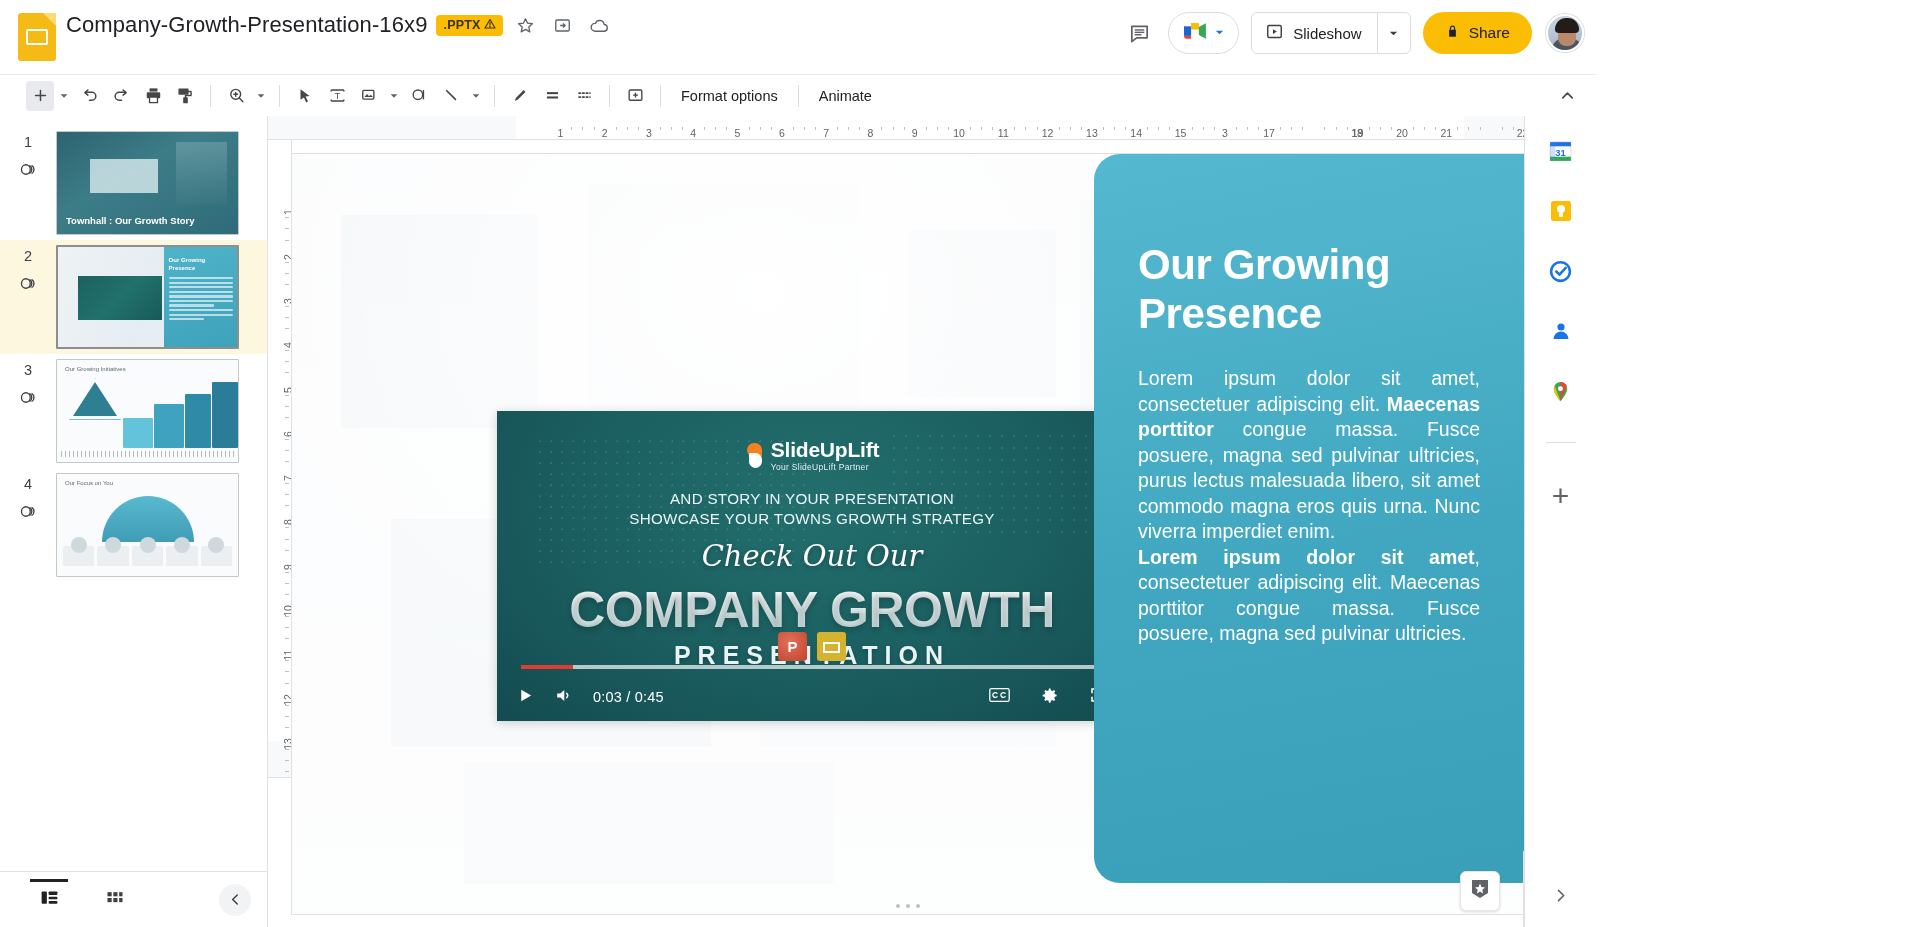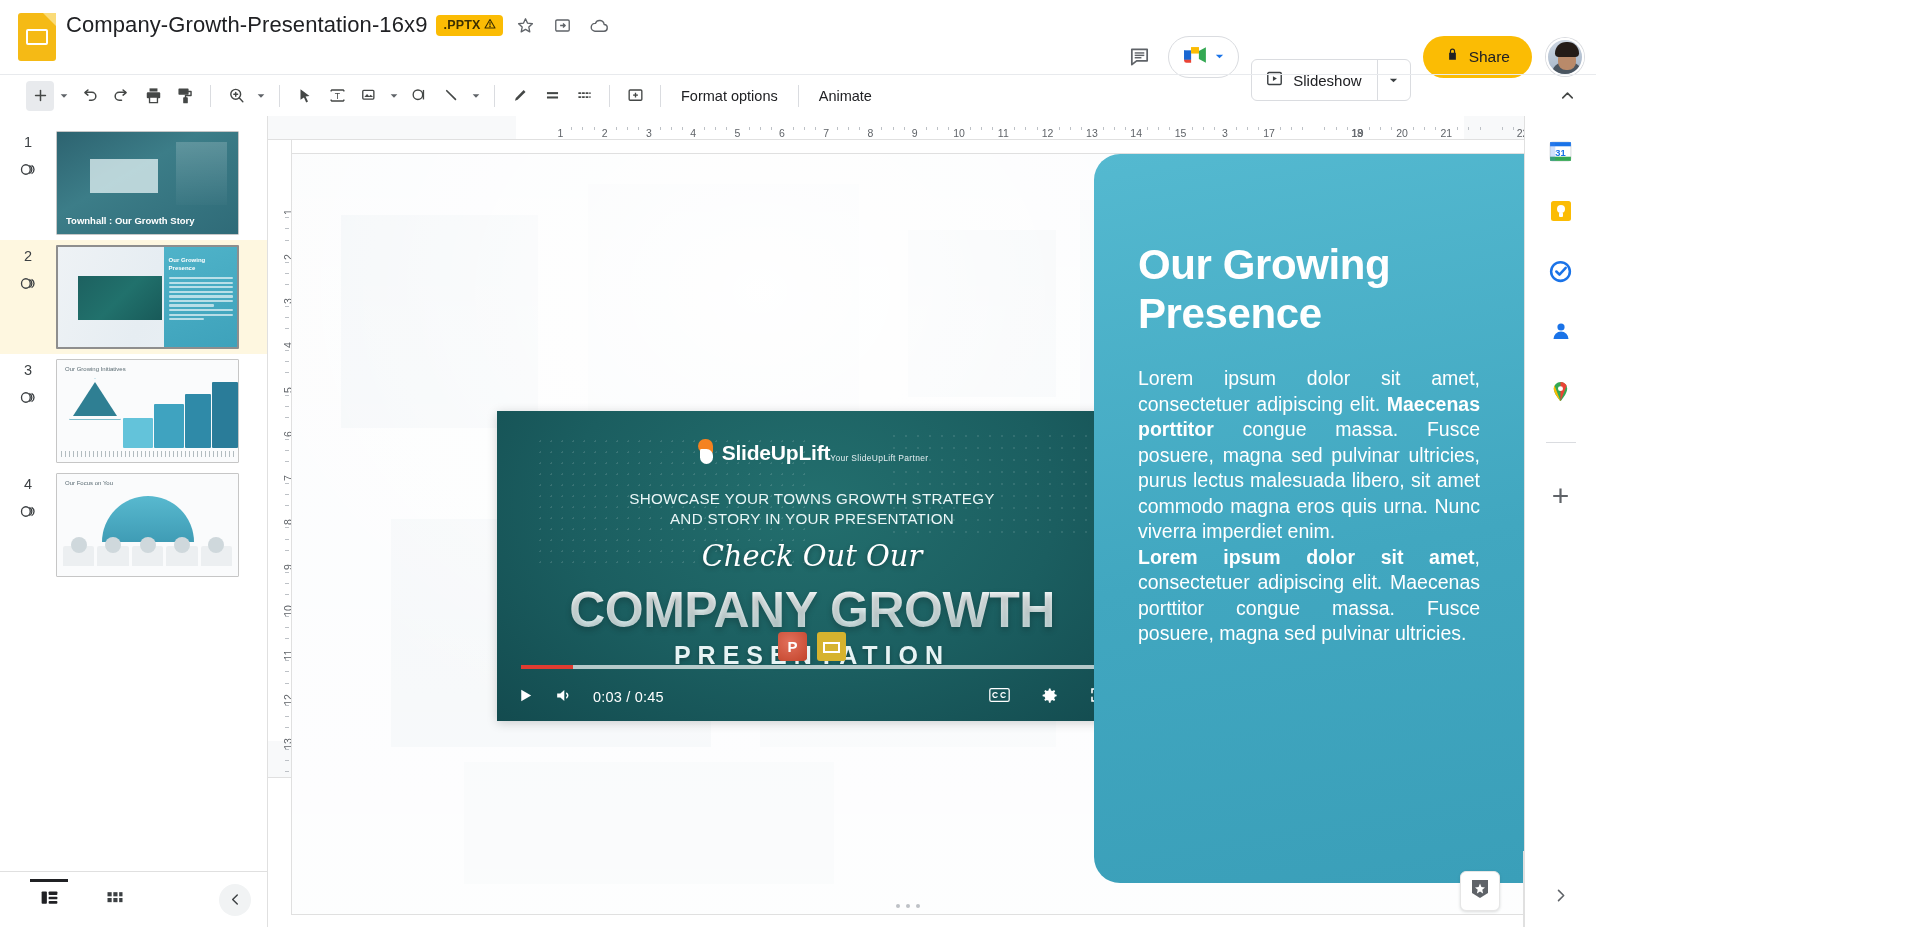--- a/index.html
+++ b/index.html
@@ -40,21 +40,20 @@
 
   .topbar-right { margin-left:auto; display:flex; align-items:center; gap:12px; padding-top:4px; }
   .comment-btn { width:34px; height:34px; display:flex; align-items:center; justify-content:center; border-radius:50%; }
   .meet-chip {
     display:flex; align-items:center; gap:5px; height:42px; padding: 0 13px 0 12px;
     border:1px solid #dadce0; border-radius:21px;
   }
   .slideshow-btn {
     display:flex; align-items:center; height:42px; border:1px solid #dadce0; border-radius:6px;
     overflow:hidden;
-    margin-top:47px;
   }
   .slideshow-main { display:flex; align-items:center; gap:9px; padding: 0 15px 0 13px; height:100%; font-size:15px; color:#202124; }
   .slideshow-arrow { width:33px; height:100%; display:flex; align-items:center; justify-content:center; border-left:1px solid #dadce0; }
   .share-btn {
     display:flex; align-items:center; gap:9px; height:42px; padding: 0 22px;
     background:#FBBC04; color:#202124; border-radius:22px; font-size:15.5px; font-weight:500;
   }
   .avatar {
     width:38px; height:38px; border-radius:50%; overflow:hidden; position:relative;
     background: linear-gradient(170deg,#cfd8e3 0%,#9fb0c4 100%); flex:none; margin-left:2px;
@@ -219,21 +218,21 @@
     width:20px; height:26px; position:relative;
   }
   .vlogo .sw::before {
     content:''; position:absolute; left:2px; top:0; width:15px; height:14px; background:#F58220;
     border-radius: 9px 9px 2px 9px;
   }
   .vlogo .sw::after {
     content:''; position:absolute; left:4px; top:10px; width:13px; height:15px; background:#fff;
     border-radius: 2px 9px 9px 9px;
   }
-  .vlogo .txtwrap { display:flex; align-items:flex-end; }
+  .vlogo .txtwrap { display:flex; flex-direction:column; align-items:flex-start; }
   .vlogo .l1 { color:#fff; font-size:21px; font-weight:800; line-height:21px; letter-spacing:-.2px; }
   .vlogo .l2 { color:#e4eef0; font-size:8.5px; letter-spacing:.3px; margin-top:2px; }
   .vsub { position:absolute; top:78px; left:0; right:0; text-align:center; color:#eaf6f7;
           font-size:15.2px; font-weight:500; line-height:20px; letter-spacing:.3px; }
   .vscript { position:absolute; top:128px; left:0; right:0; text-align:center; color:#fff;
           font-size:29px; font-style:italic; font-family:"DejaVu Serif", serif; text-shadow:0 2px 5px rgba(0,0,0,.3); }
   .vbig { position:absolute; top:172px; left:0; right:0; text-align:center;
           font-size:50px; font-weight:800; letter-spacing:-.5px; line-height:54px;
           background: linear-gradient(180deg,#ffffff 0%, #cfe9ea 100%);
           -webkit-background-clip:text; background-clip:text; color:transparent;
@@ -842,22 +841,22 @@
 
               <div class="vlogo">
                 <span class="sw"></span>
                 <span class="txtwrap">
                   <span class="l1">SlideUpLift</span>
                   <span class="l2">Your SlideUpLift Partner</span>
                 </span>
               </div>
 
               <div class="vsub">
+                <div>AND STORY IN YOUR PRESENTATION</div>
                 <div>SHOWCASE YOUR TOWNS GROWTH STRATEGY</div>
-                <div>AND STORY IN YOUR PRESENTATION</div>
               </div>
 
               <div class="vscript">Check Out Our</div>
               <div class="vbig">COMPANY GROWTH</div>
               <div class="vpres">PRESENTATION</div>
 
               <div class="vicons">
                 <span class="vic ppt"></span>
                 <span class="vic gs"></span>
               </div>

